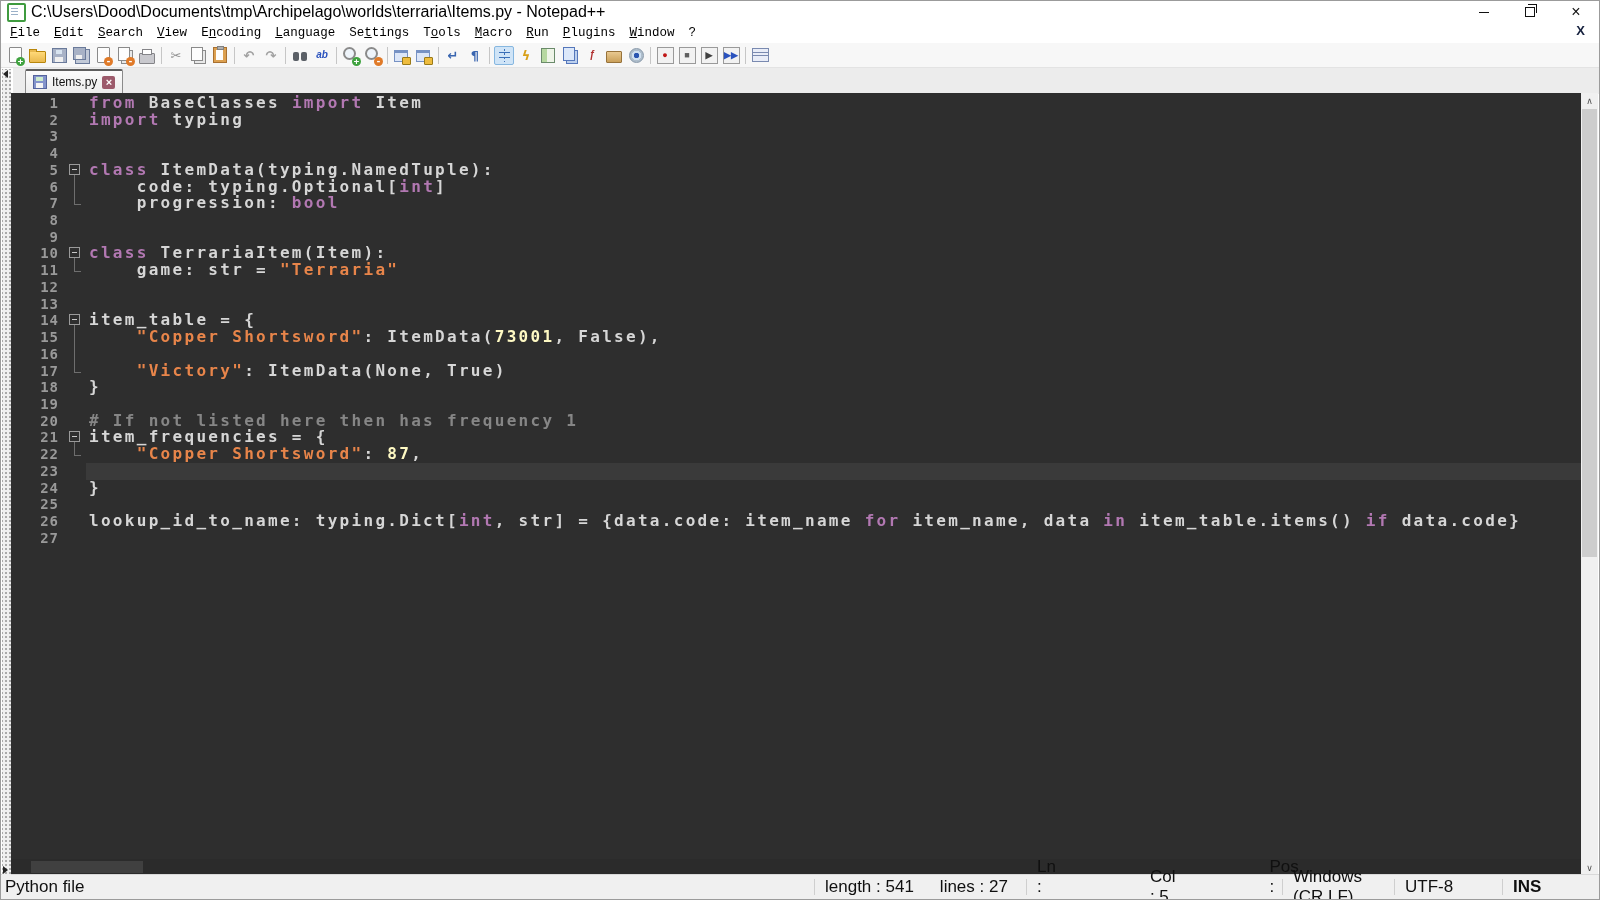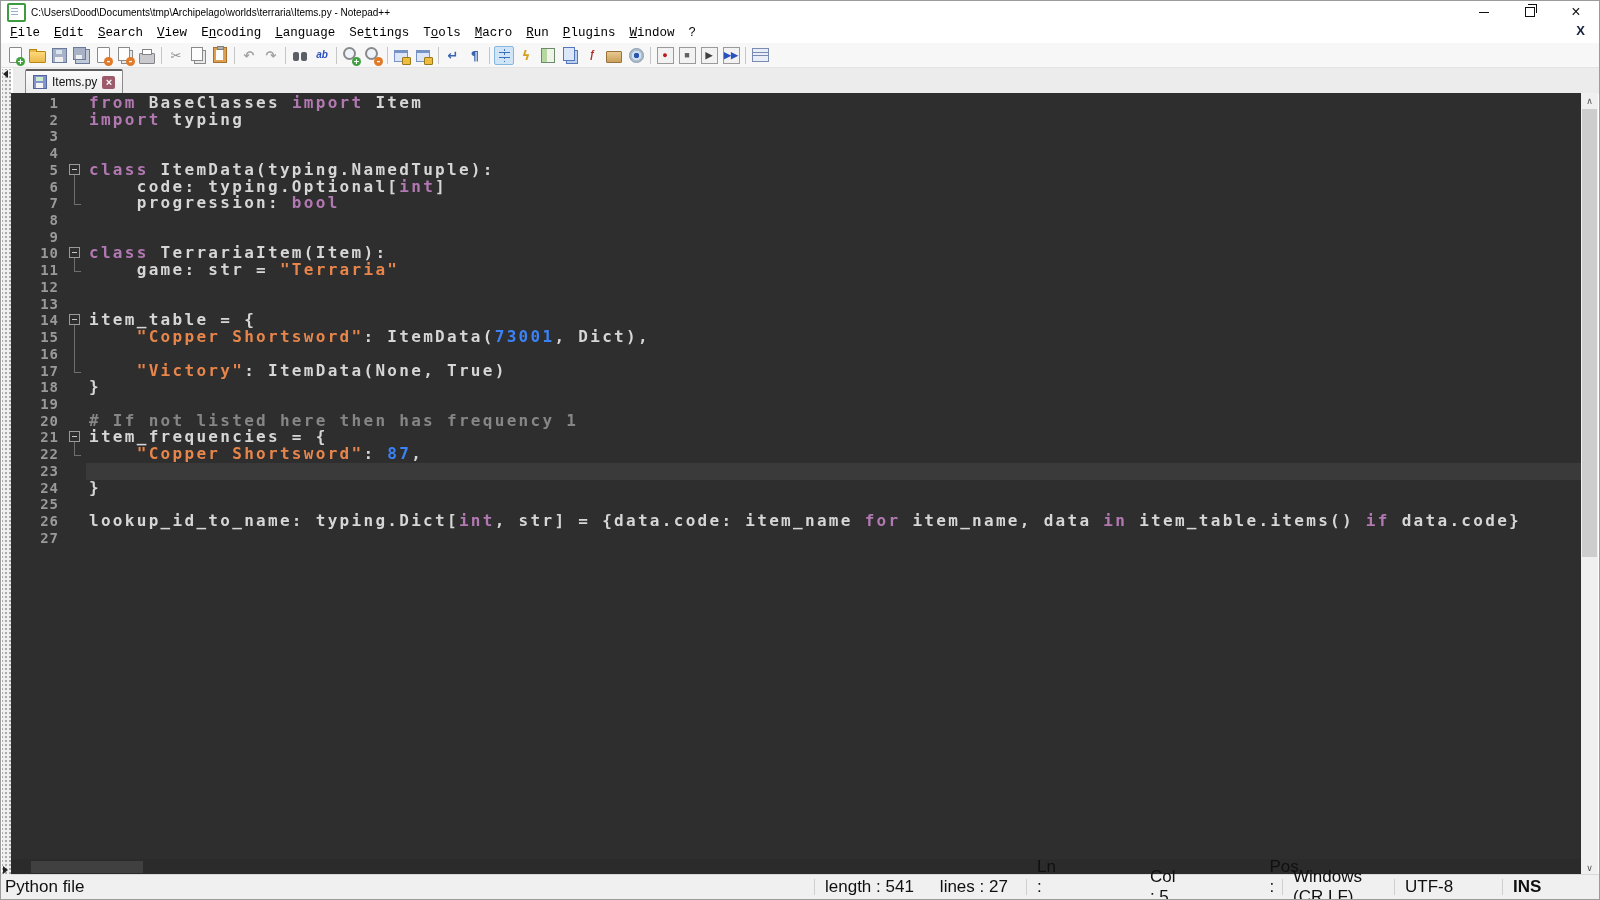--- a/index.html
+++ b/index.html
@@ -5,21 +5,21 @@
   html,body{margin:0;padding:0;background:#c8c8c8;}
   .win{position:relative;width:1600px;height:900px;background:#ffffff;border:1px solid #9b9b9b;
        box-sizing:border-box;overflow:hidden;font-family:"Liberation Sans",sans-serif;}
 
   
   .titlebar{height:22px;display:flex;align-items:center;background:#fff;}
   .app-icon{width:15px;height:15px;margin:0 5px 0 6px;border:2px solid #3f9b3f;background:#fff;
             border-radius:2px;position:relative;}
   .app-icon::before{content:'';position:absolute;left:2px;top:3px;width:7px;height:1px;
             background:#9ab0c8;box-shadow:0 3px 0 #9ab0c8,0 6px 0 #9ab0c8;}
-  .title-text{font-size:10px;color:#000;}
+  .title-text{font-size:16px;color:#000;}
   .win-controls{margin-left:auto;display:flex;height:100%;}
   .wc{width:46px;height:100%;display:flex;align-items:center;justify-content:center;color:#111;}
   .wc-min-bar{width:10px;height:1px;background:#111;}
   .wc-restore{width:8px;height:8px;border:1px solid #111;position:relative;background:#fff;}
   .wc-restore::before{content:'';position:absolute;left:2px;top:-4px;width:8px;height:8px;
             border:1px solid #111;border-left:none;border-bottom:none;}
   .wc-close-x{font-size:16px;line-height:16px;font-weight:400;}
 
   
   .menubar{height:20px;display:flex;align-items:center;background:#fff;font-size:12.5px;
@@ -125,21 +125,21 @@
         box-sizing:border-box;background:#2e2e2e;}
   .fbox::after{content:'';position:absolute;left:2px;top:4px;width:5px;height:1px;background:#c8c8c8;}
   .fold-start::before{content:'';position:absolute;left:8px;top:13px;bottom:0;width:1px;background:#6e6e6e;}
   .fold-mid::before{content:'';position:absolute;left:8px;top:0;bottom:0;width:1px;background:#6e6e6e;}
   .fold-end::before{content:'';position:absolute;left:8px;top:0;height:9px;width:1px;background:#6e6e6e;}
   .fold-end::after{content:'';position:absolute;left:8px;top:9px;width:7px;height:1px;background:#6e6e6e;}
   .code-text{flex:1;white-space:pre;font:700 16px/16.72px "DejaVu Sans Mono",monospace;
           letter-spacing:2.3px;padding-left:3px;color:#d6d6d6;}
   .caret-line .code-text{background:#3a3a3a;}
   .tok-k{color:#b278b2;} .tok-d{color:#d6d6d6;} .tok-s{color:#e8854a;}
-  .tok-n{color:#3b82f6;} .tok-c{color:#868686;}
+  .tok-n{color:#fef9c3;} .tok-c{color:#868686;}
 
   
   .vscroll{position:absolute;right:1px;top:92px;width:17px;height:782px;background:#f0f0f0;}
   .vs-arrow{position:absolute;left:0;width:17px;height:15px;color:#505050;font-size:9px;
             display:flex;align-items:center;justify-content:center;font-family:"DejaVu Sans",sans-serif;}
   .vs-up{top:0;} .vs-down{bottom:0;}
   .vs-thumb{position:absolute;left:1px;top:16px;width:15px;height:448px;background:#cdcdcd;}
   .hscroll{position:absolute;left:10px;top:858px;right:18px;height:16px;background:#2b2b2b;}
   .hs-thumb{position:absolute;left:20px;top:2px;width:112px;height:12px;background:#404040;}
 
@@ -390,21 +390,21 @@
         <div class="code-line">
           <span class="ln-num">14</span>
           <span class="fold-col fold-start">
             <span class="fbox"></span>
           </span>
           <span class="code-text"><span class="tok-d">item_table = {</span></span>
         </div>
         <div class="code-line">
           <span class="ln-num">15</span>
           <span class="fold-col fold-mid"></span>
-          <span class="code-text"><span class="tok-d">    </span><span class="tok-s">"Copper Shortsword"</span><span class="tok-d">: ItemData(</span><span class="tok-n">73001</span><span class="tok-d">, Dict),</span></span>
+          <span class="code-text"><span class="tok-d">    </span><span class="tok-s">"Copper Shortsword"</span><span class="tok-d">: ItemData(</span><span class="tok-n">73001</span><span class="tok-d">, False),</span></span>
         </div>
         <div class="code-line">
           <span class="ln-num">16</span>
           <span class="fold-col fold-mid"></span>
           <span class="code-text"></span>
         </div>
         <div class="code-line">
           <span class="ln-num">17</span>
           <span class="fold-col fold-end"></span>
           <span class="code-text"><span class="tok-d">    </span><span class="tok-s">"Victory"</span><span class="tok-d">: ItemData(None, True)</span></span>

